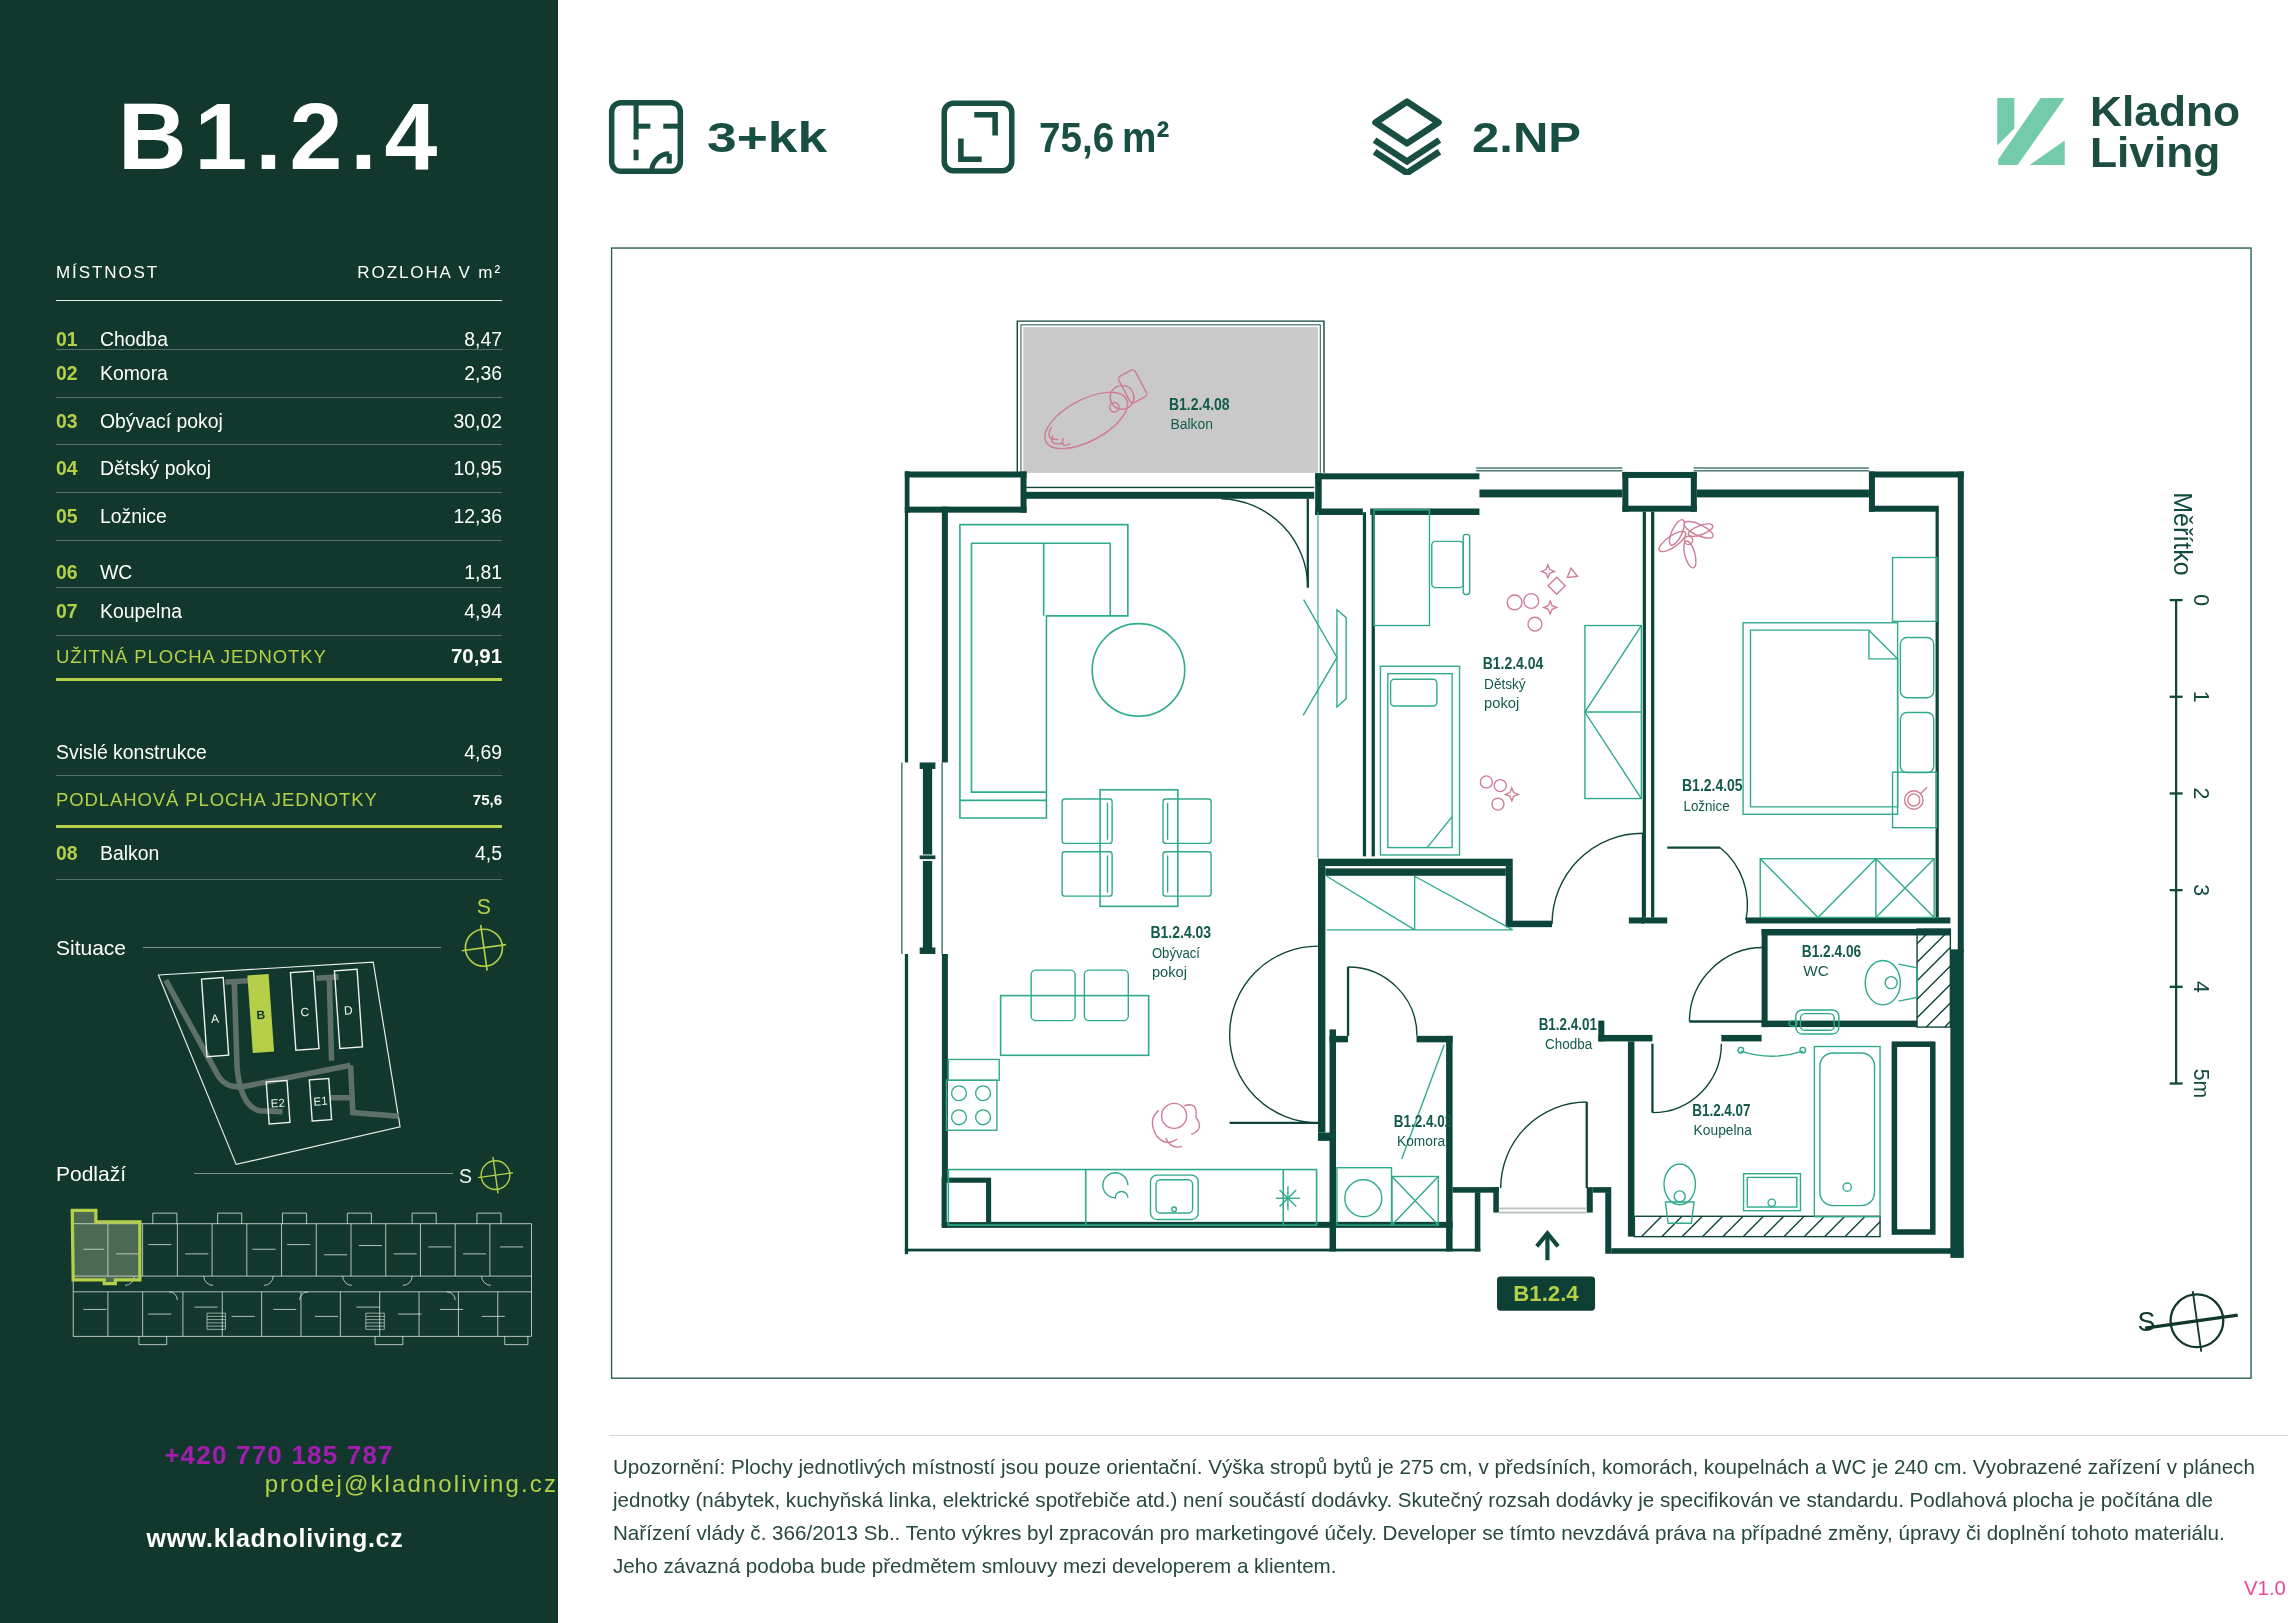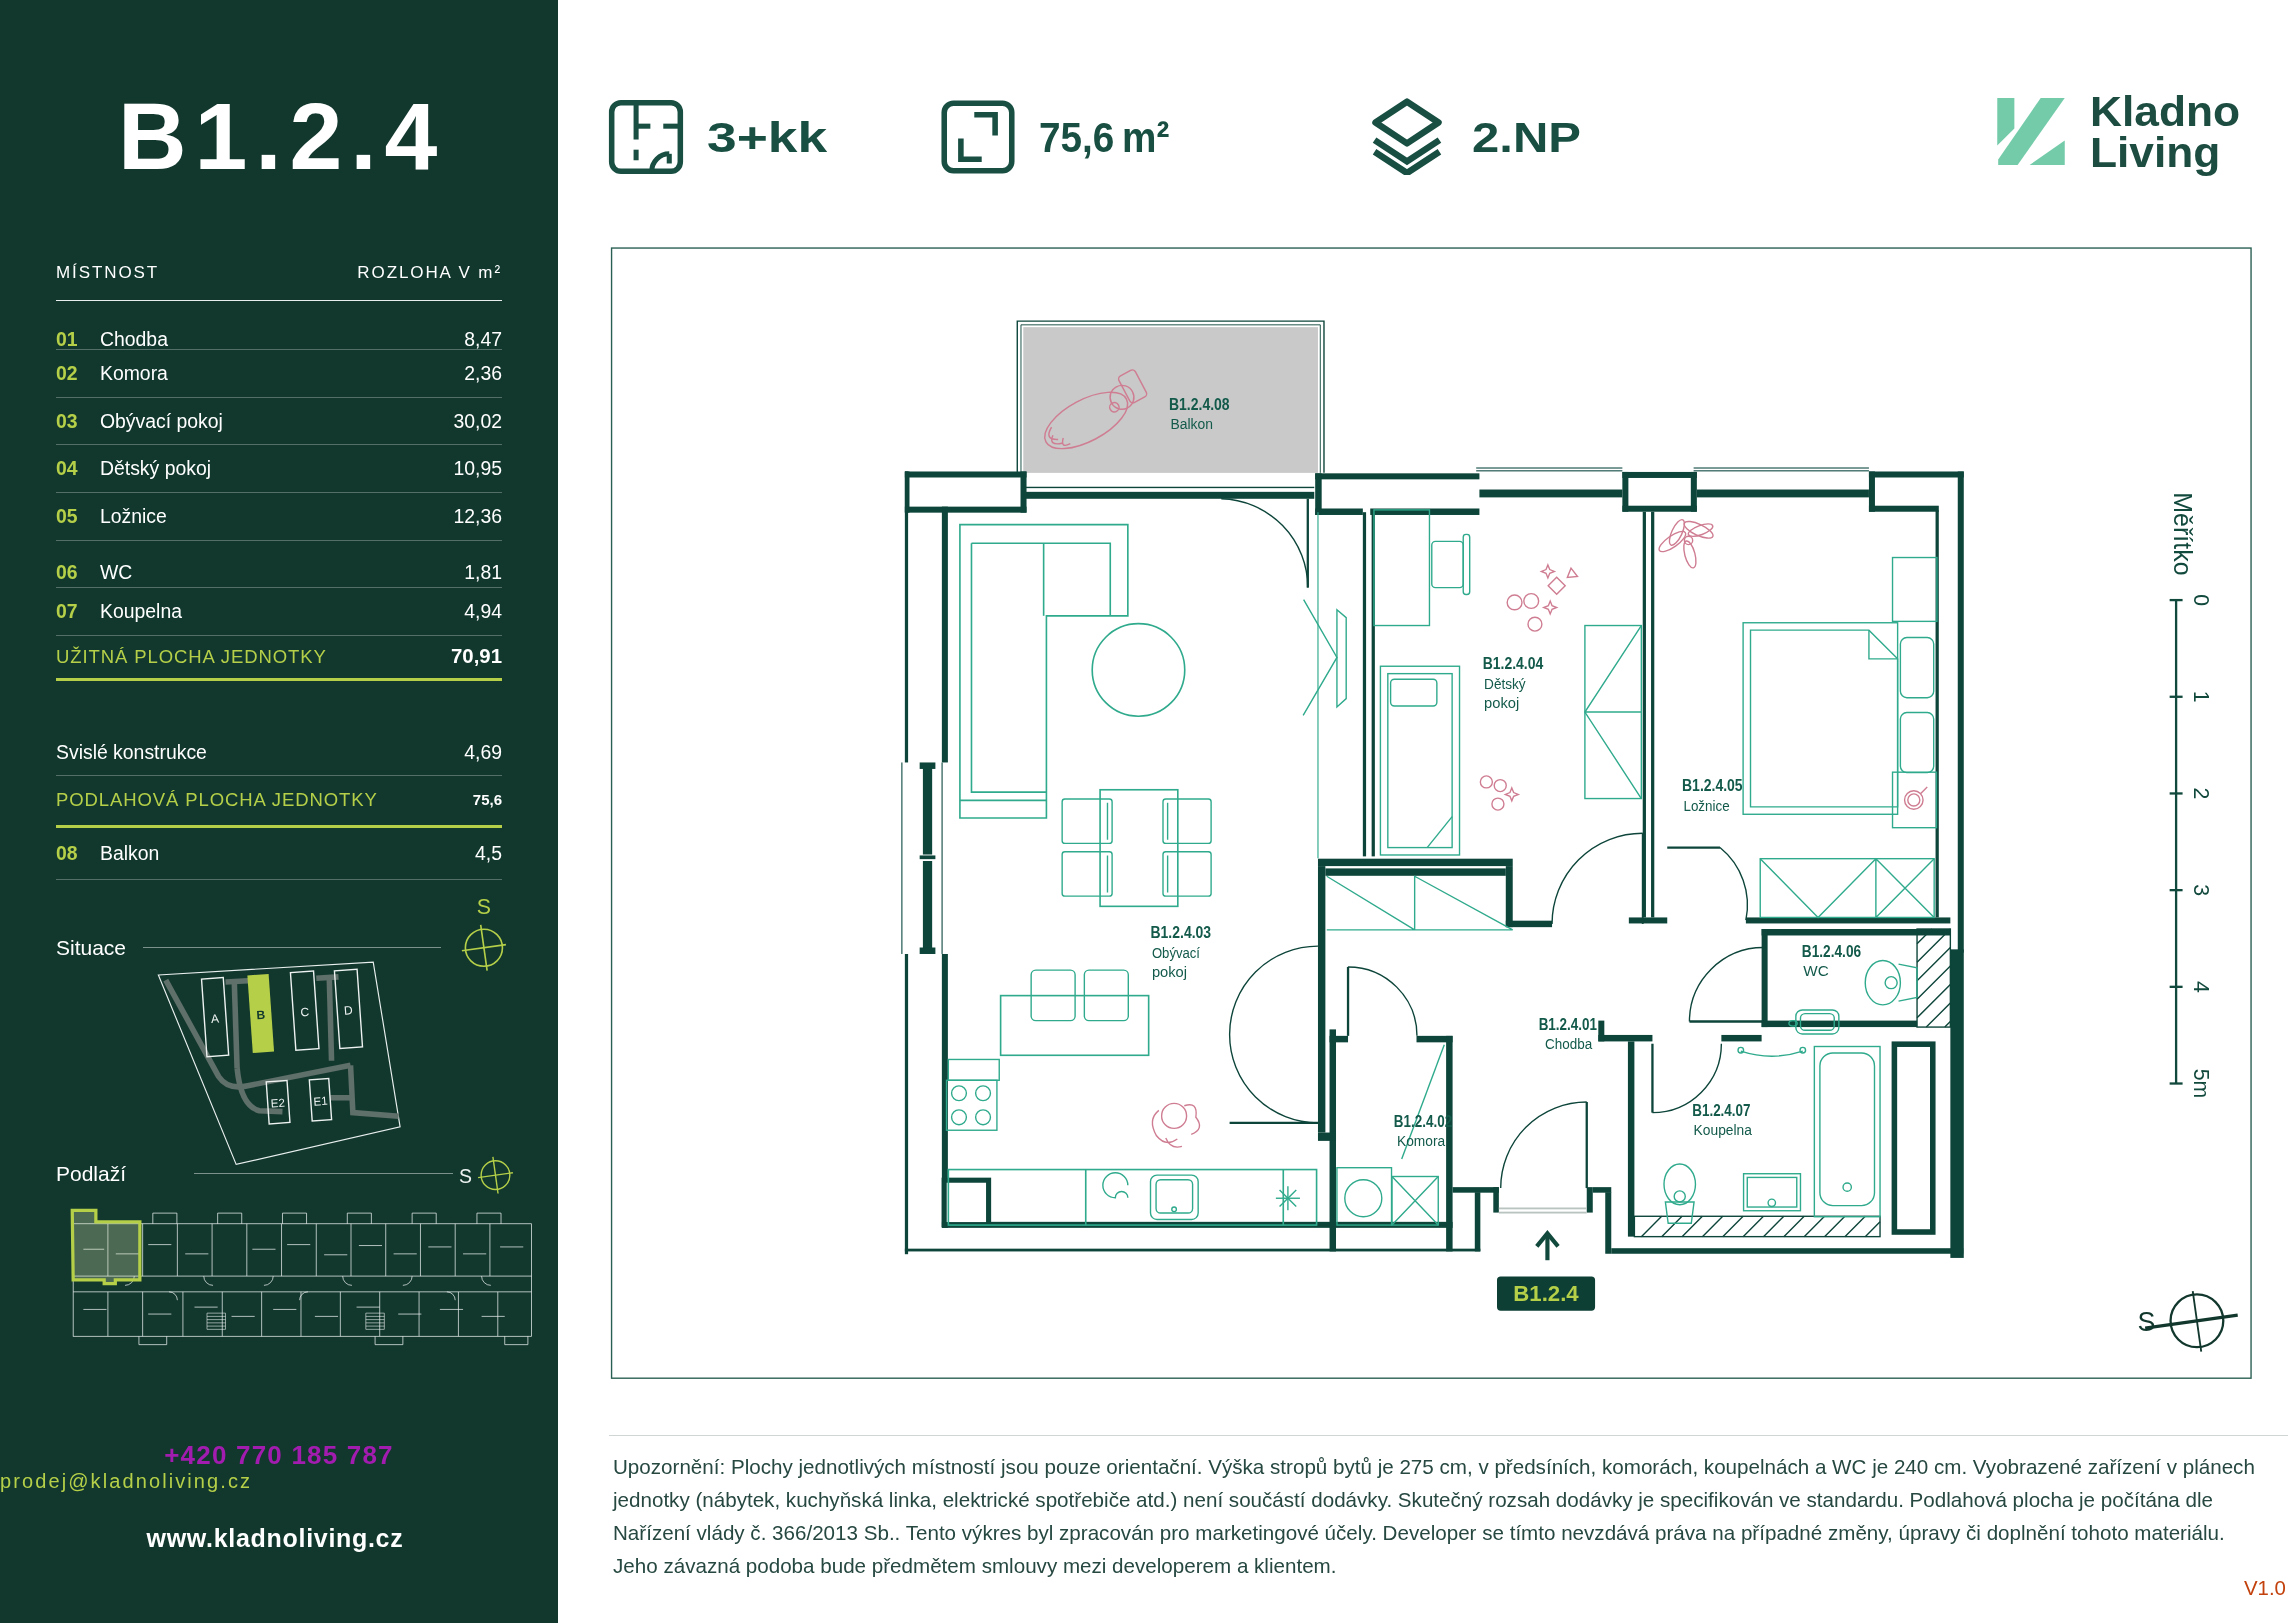--- a/index.html
+++ b/index.html
@@ -193,21 +193,21 @@
       <path d="M447,2838 H487 M447,2845 H487 M447,2852 H487 M447,2859 H487 M447,2866 H487 M447,2873 H487 M447,2838 V2873 M487,2838 V2873"></path>
       <path d="M790,2838 H830 M790,2845 H830 M790,2852 H830 M790,2859 H830 M790,2866 H830 M790,2873 H830 M790,2838 V2873 M830,2838 V2873"></path>
     </g>
   </g>
 
   <path d="M156,2616 H207 V2641 H302 V2766 H249 V2774 H225 V2766 H158 Z" fill="rgba(222,235,180,0.28)" stroke="#b5d048" stroke-width="7"></path>
 </svg>
 
 <div class="abs" style="left:0;top:1440px;width:558px;text-align:center;color:#a21caf;font-size:26px;font-weight:bold;letter-spacing:1.2px;">+420 770 185 787</div>
 
-<div class="abs" style="left:0;top:1470px;width:558px;text-align:left;color:#b5d048;font-size:20px;letter-spacing:2.1px;">prodej@kladnoliving.cz</div>
+<div class="abs" style="left:0;top:1470px;width:558px;text-align:right;color:#b5d048;font-size:24px;letter-spacing:2.1px;">prodej@kladnoliving.cz</div>
 
 <div class="abs" style="left:0;top:1524px;width:490px;text-align:center;color:#ffffff;font-size:25px;font-weight:bold;letter-spacing:0.7px;margin-left:30px;">www.kladnoliving.cz</div>
 
 <svg class="abs" style="left:608px;top:99px;" width="76" height="76" viewBox="0 0 165 165">
   <rect x="8" y="8" width="149" height="149" rx="20" fill="none" stroke="#184f42" stroke-width="12"></rect>
   <g stroke="#184f42" stroke-width="11" fill="none">
     <path d="M61,10 V88"></path>
     <path d="M61,59 H92"></path>
     <path d="M120,59 H156"></path>
     <path d="M61,110 V133"></path>
@@ -708,14 +708,14 @@
   </g>
 
   <rect x="3236" y="2759" width="212" height="74" rx="8" fill="#0d3f35"></rect>
   <text x="3342" y="2812" fill="#b5d048" font-size="48" font-weight="bold" text-anchor="middle" font-family="Liberation Sans">B1.2.4</text>
 </svg>
 
 <div class="abs" style="left:609px;top:1435px;width:1679px;height:0.9px;background:#cfd6d4;"></div>
 
 <div class="abs" style="left:613px;top:1450px;color:#264841;font-size:20.6px;line-height:33px;white-space:nowrap;">Upozornění: Plochy jednotlivých místností jsou pouze orientační. Výška stropů bytů je 275 cm, v předsíních, komorách, koupelnách a WC je 240 cm. Vyobrazené zařízení v plánech<br>jednotky (nábytek, kuchyňská linka, elektrické spotřebiče atd.) není součástí dodávky. Skutečný rozsah dodávky je specifikován ve standardu. Podlahová plocha je počítána dle<br>Nařízení vlády č. 366/2013 Sb.. Tento výkres byl zpracován pro marketingové účely. Developer se tímto nevzdává práva na případné změny, úpravy či doplnění tohoto materiálu.<br>Jeho závazná podoba bude předmětem smlouvy mezi developerem a klientem.</div>
 
-<div class="abs" style="left:2244px;top:1577px;color:#c2410c;font-size:20.4px;">V1.0</div>
+<div class="abs" style="left:2244px;top:1577px;color:#ec4899;font-size:20.4px;">V1.0</div>
 
 
 </body></html>

